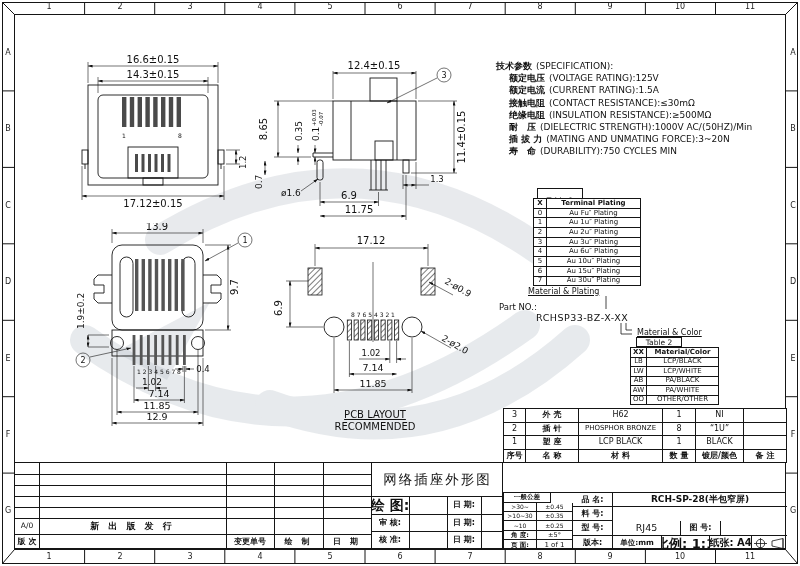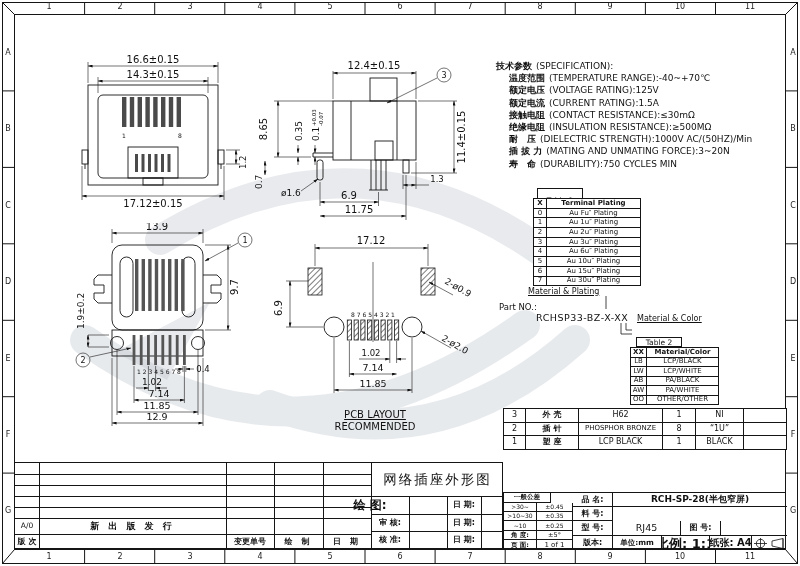--- a/index.html
+++ b/index.html
@@ -359,21 +359,20 @@
     <text transform="translate(188,112) rotate(30)" font-size="9">2-ø2.0</text>
     <text x="118" y="128" font-size="8.5" text-anchor="middle">1.02</text>
     <text x="120" y="143" font-size="9.5" text-anchor="middle">7.14</text>
     <text x="120" y="159" font-size="9.5" text-anchor="middle">11.85</text>
     <text x="122" y="190" font-size="10" text-anchor="middle" text-decoration="underline">PCB LAYOUT</text>
     <text x="122" y="202" font-size="10" text-anchor="middle">RECOMMENDED</text>
   </svg>
 
   <div class="spec" style="left:496px;top:62px;width:292px">
     <div class="ln"><b>技术参数</b><span>(SPECIFICATION):</span></div>
-    <div class="ln it"><b>温度范围</b><span>(TEMPERATURE RANGE):-40~+70℃</span></div>
     <div class="ln it"><b>额定电压</b><span>(VOLTAGE RATING):125V</span></div>
     <div class="ln it"><b>额定电流</b><span>(CURRENT RATING):1.5A</span></div>
     <div class="ln it"><b>接触电阻</b><span>(CONTACT RESISTANCE):≤30mΩ</span></div>
     <div class="ln it"><b>绝缘电阻</b><span>(INSULATION RESISTANCE):≥500MΩ</span></div>
     <div class="ln it"><b>耐　压</b><span>(DIELECTRIC STRENGTH):1000V AC/(50HZ)/Min</span></div>
     <div class="ln it"><b>插 拔 力</b><span>(MATING AND UNMATING FORCE):3~20N</span></div>
     <div class="ln it"><b>寿　命</b><span>(DURABILITY):750 CYCLES MIN</span></div>
   </div>
 
   <div class="cap" style="left:537px;top:188px;width:46px;height:24px">Table 1</div>
@@ -420,21 +419,21 @@
   <span class="a ul" style="left:528px;top:287px;font-size:8px">Material &amp; Plating</span>
   <span class="a" style="left:499px;top:302px;font-size:8.5px">Part NO.:</span>
   <span class="a" style="left:536px;top:312px;font-size:9.5px;letter-spacing:0.5px">RCHSP33-BZ-X-XX</span>
   <svg class="a" style="left:598px;top:292px" width="40" height="52" viewBox="0 0 40 52">
     <g stroke="#161616" stroke-width="0.8" fill="none">
       <line x1="8" y1="4" x2="8" y2="17"></line>
       <polyline points="23,31 23,42 34,42"></polyline>
       <polyline points="28,31 28,38 34,38"></polyline>
     </g>
   </svg>
-  <span class="a ul" style="left:637px;top:314px;font-size:8px">Material &amp; Color</span>
+  <span class="a ul" style="left:637px;top:328px;font-size:8px">Material &amp; Color</span>
 
   <div class="cap" style="left:636px;top:337px;width:46px;height:10px">Table 2</div>
   <table class="t2" style="left:630px;top:347px;width:88px">
     <tbody>
         <tr>
           <td style="width:16px" class="bold">XX</td>
           <td style="width:72px" class="bold">Material/Color</td>
         </tr>
     <tr>
           <td>LB</td>
@@ -477,20 +476,28 @@
       <td>“1U”</td>
       <td></td>
     </tr>
     <tr>
       <td>1</td>
       <td class="bold">塑  座</td>
       <td>LCP   BLACK</td>
       <td>1</td>
       <td>BLACK</td>
       <td></td>
+    </tr>
+    <tr>
+      <td class="bold">序号</td>
+      <td class="bold">名  称</td>
+      <td class="bold">材      料</td>
+      <td class="bold">数  量</td>
+      <td class="bold">镀层/颜色</td>
+      <td class="bold">备  注</td>
     </tr>
   </tbody>
     </table>
 
 
   <div class="a" style="left:503px;top:492px;width:283px;height:57px;border:1px solid #151515;background:#fff">
     <div class="cc br bb bold" style="left:0;top:0;width:47px;height:10px;font-size:6.5px">一般公差</div>
     <div class="cc br bb" style="left:0;top:10px;width:33px;height:9px;font-size:6px">&gt;30~</div>
     <div class="cc br bb" style="left:33px;top:10px;width:36px;height:9px;font-size:6px">±0.45</div>
     <div class="cc br bb" style="left:0;top:19px;width:33px;height:9px;font-size:6px">&gt;10~30</div>
@@ -543,21 +550,21 @@
     <i class="vl" style="left:394px;top:33px;height:52px"></i>
     <i class="vl" style="left:432px;top:33px;height:52px"></i>
     <i class="vl" style="left:466px;top:33px;height:52px"></i>
     <div class="cc" style="left:0;top:55px;width:24px;height:16px;font-size:7.5px">A/0</div>
     <div class="cc bold" style="left:24px;top:55px;width:187px;height:16px;font-size:9px;letter-spacing:3px">新 出 版 发 行</div>
     <div class="cc bold" style="left:0;top:71px;width:24px;height:15px;font-size:8px">版 次</div>
     <div class="cc bold" style="left:211px;top:71px;width:48px;height:15px;font-size:8px">变更单号</div>
     <div class="cc bold" style="left:259px;top:71px;width:49px;height:15px;font-size:8px;letter-spacing:3px">绘 制</div>
     <div class="cc bold" style="left:308px;top:71px;width:48px;height:15px;font-size:8px;letter-spacing:3px">日 期</div>
     <div class="cc" style="left:356px;top:0;width:133px;height:33px;font-size:13.5px;letter-spacing:2px">网络插座外形图</div>
-    <div class="cc bold" style="left:336px;top:33px;width:38px;height:18px;font-size:12px">绘 图:</div>
+    <div class="cc bold" style="left:356px;top:33px;width:38px;height:18px;font-size:14px">绘 图:</div>
     <div class="cc bold" style="left:432px;top:33px;width:34px;height:18px;font-size:8px">日 期:</div>
     <div class="cc bold" style="left:356px;top:51px;width:38px;height:17px;font-size:8px">审 核:</div>
     <div class="cc bold" style="left:432px;top:51px;width:34px;height:17px;font-size:8px">日 期:</div>
     <div class="cc bold" style="left:356px;top:68px;width:38px;height:17px;font-size:8px">核 准:</div>
     <div class="cc bold" style="left:432px;top:68px;width:34px;height:17px;font-size:8px">日 期:</div>
   </div>
 
 </div>
 
 </body></html>

